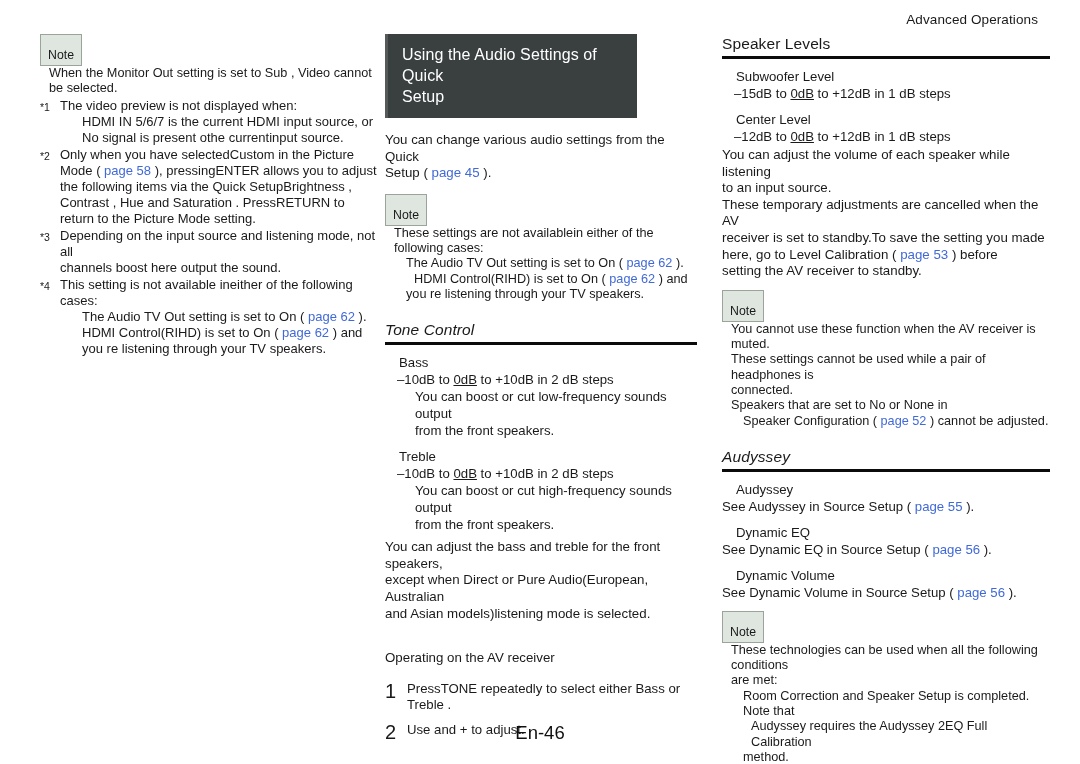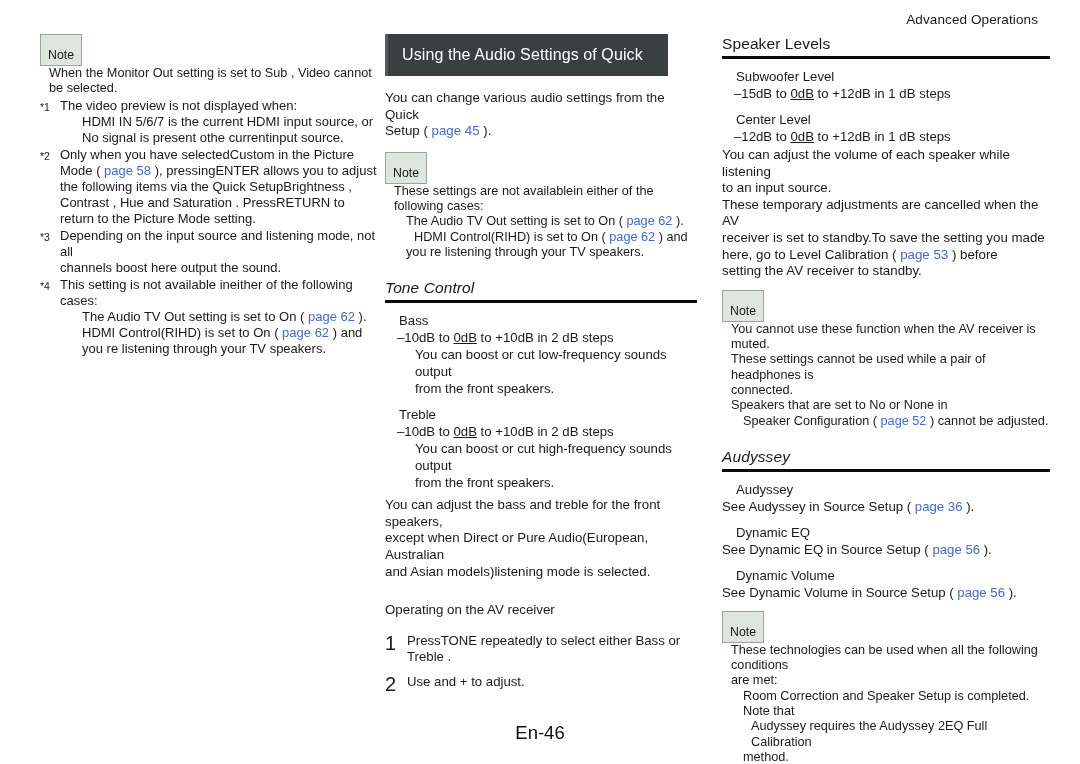--- a/index.html
+++ b/index.html
@@ -84,21 +84,21 @@
 
   
   .dark-header {
     background: #3a3f40;
     color: #ffffff;
     font-size: 16px;
     line-height: 21px;
     padding: 10px 12px 11px 14px;
     border-left: 3px solid #55595a;
     box-sizing: border-box;
-    width: 283px;
+    width: 252px;
     letter-spacing: 0.1px;
   }
 
   
   .sec-header {
     font-size: 15.5px;
     line-height: 19px;
     color: #1a1a1a;
     padding-bottom: 3px;
     border-bottom: 3.5px solid #0b0b0b;
@@ -162,21 +162,21 @@
     font-size: 18.5px;
     color: #0f0f0f;
   }
 
   .mt6  { margin-top: 6px; }
   .mt8  { margin-top: 8px; }
   .mt10 { margin-top: 10px; }
   .mt12 { margin-top: 12px; }
   .mt14 { margin-top: 14px; }
   .mt18 { margin-top: 18px; font-style: italic; }
-  .mt22 { margin-top: 22px; }
+  .mt22 { margin-top: 28px; }
 </style>
 </head>
 <body>
 
 <div class="page">
 
   <div class="running-head">Advanced Operations</div>
 
   <div class="col col-left">
 
@@ -231,20 +231,21 @@
         <span class="ind">you re listening through your TV speakers.</span>
       </div>
     </div>
 
   </div>
 
   <div class="col col-mid">
 
     <div class="dark-header">
       <div>Using the Audio Settings of Quick</div>
+      <div>Setup</div>
     </div>
 
     <div class="body-text mt14">
       <div>You can change various audio settings from the Quick</div>
       <div>
         <span>Setup ( </span><span class="lnk">page 45</span><span> ).</span>
       </div>
     </div>
 
     <div class="mt12">
@@ -349,21 +350,21 @@
           <span>Speaker Configuration ( </span><span class="lnk">page 52</span><span> ) cannot be adjusted.</span>
         </div>
       </div>
     </div>
 
     <div class="sec-header mt18">Audyssey</div>
 
     <div>
       <div class="sub-head">Audyssey</div>
       <div class="see-line">
-        <span>See Audyssey in Source Setup ( </span><span class="lnk">page 36</span><span> ).</span>
+        <span>See Audyssey in Source Setup ( </span><span class="lnk">page 55</span><span> ).</span>
       </div>
     </div>
 
     <div>
       <div class="sub-head">Dynamic EQ</div>
       <div class="see-line">
         <span>See Dynamic EQ in Source Setup ( </span><span class="lnk">page 56</span><span> ).</span>
       </div>
     </div>
 

